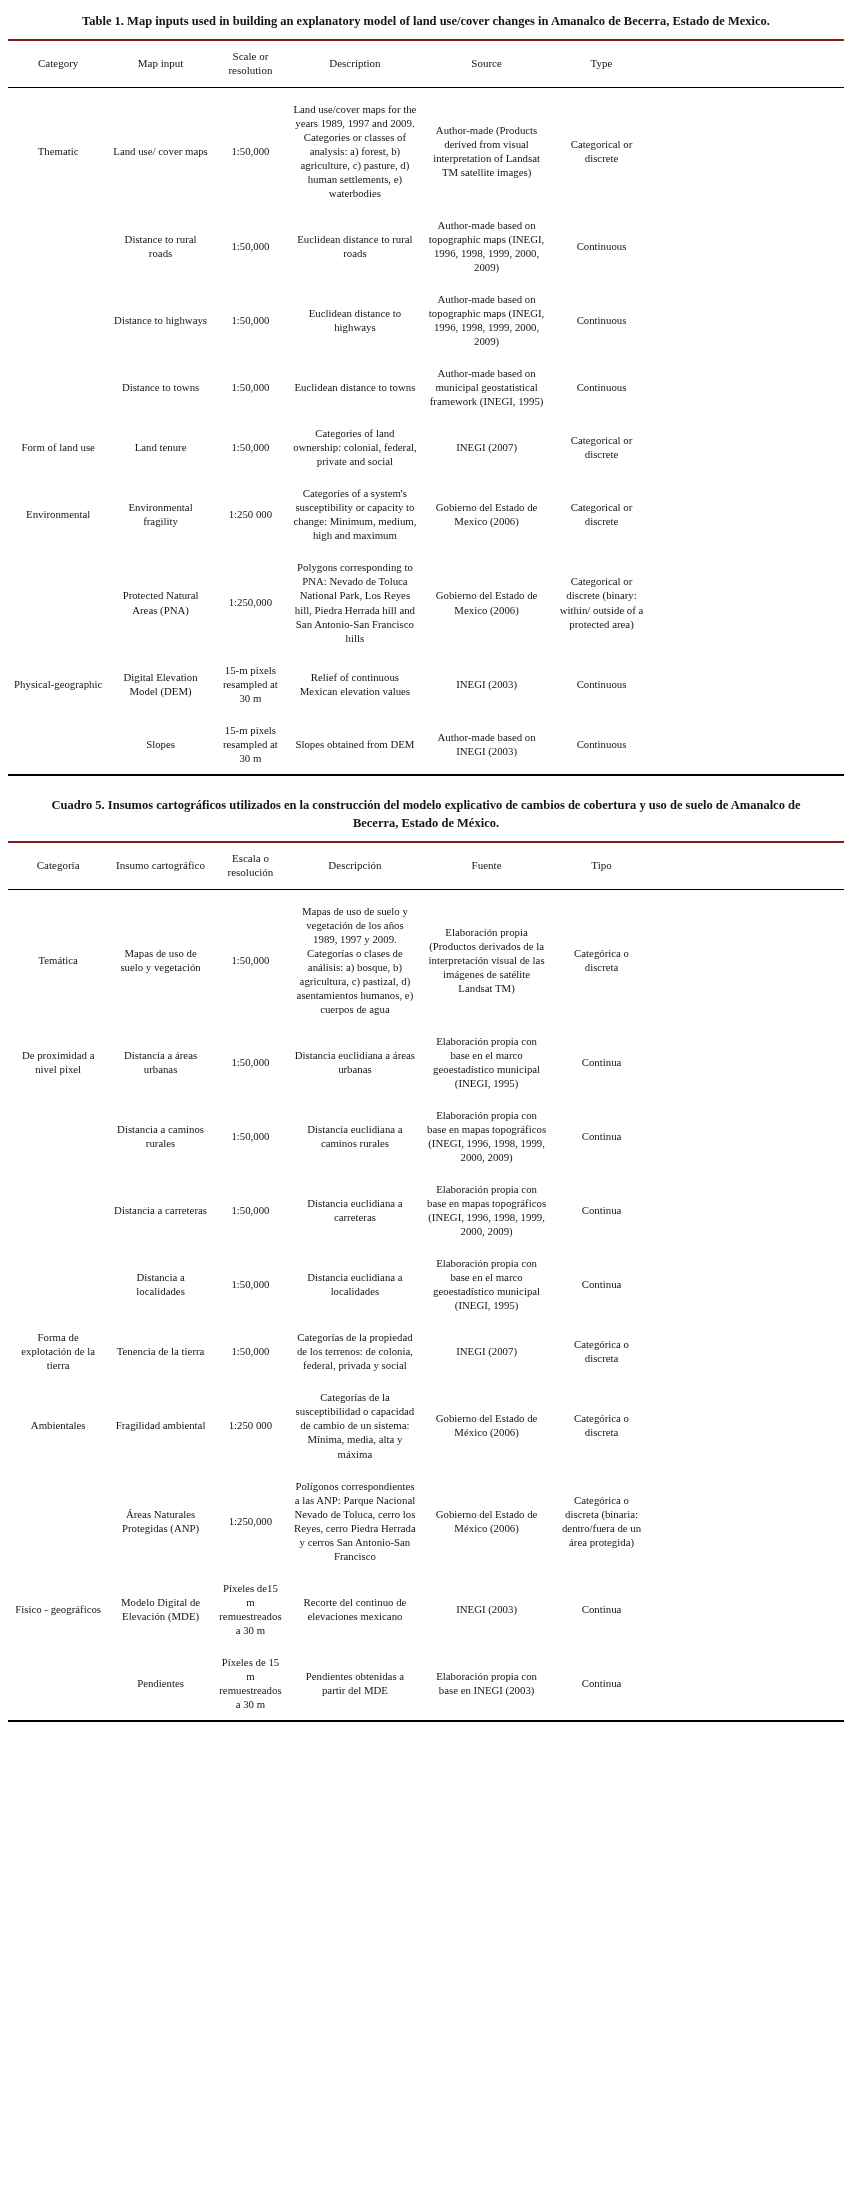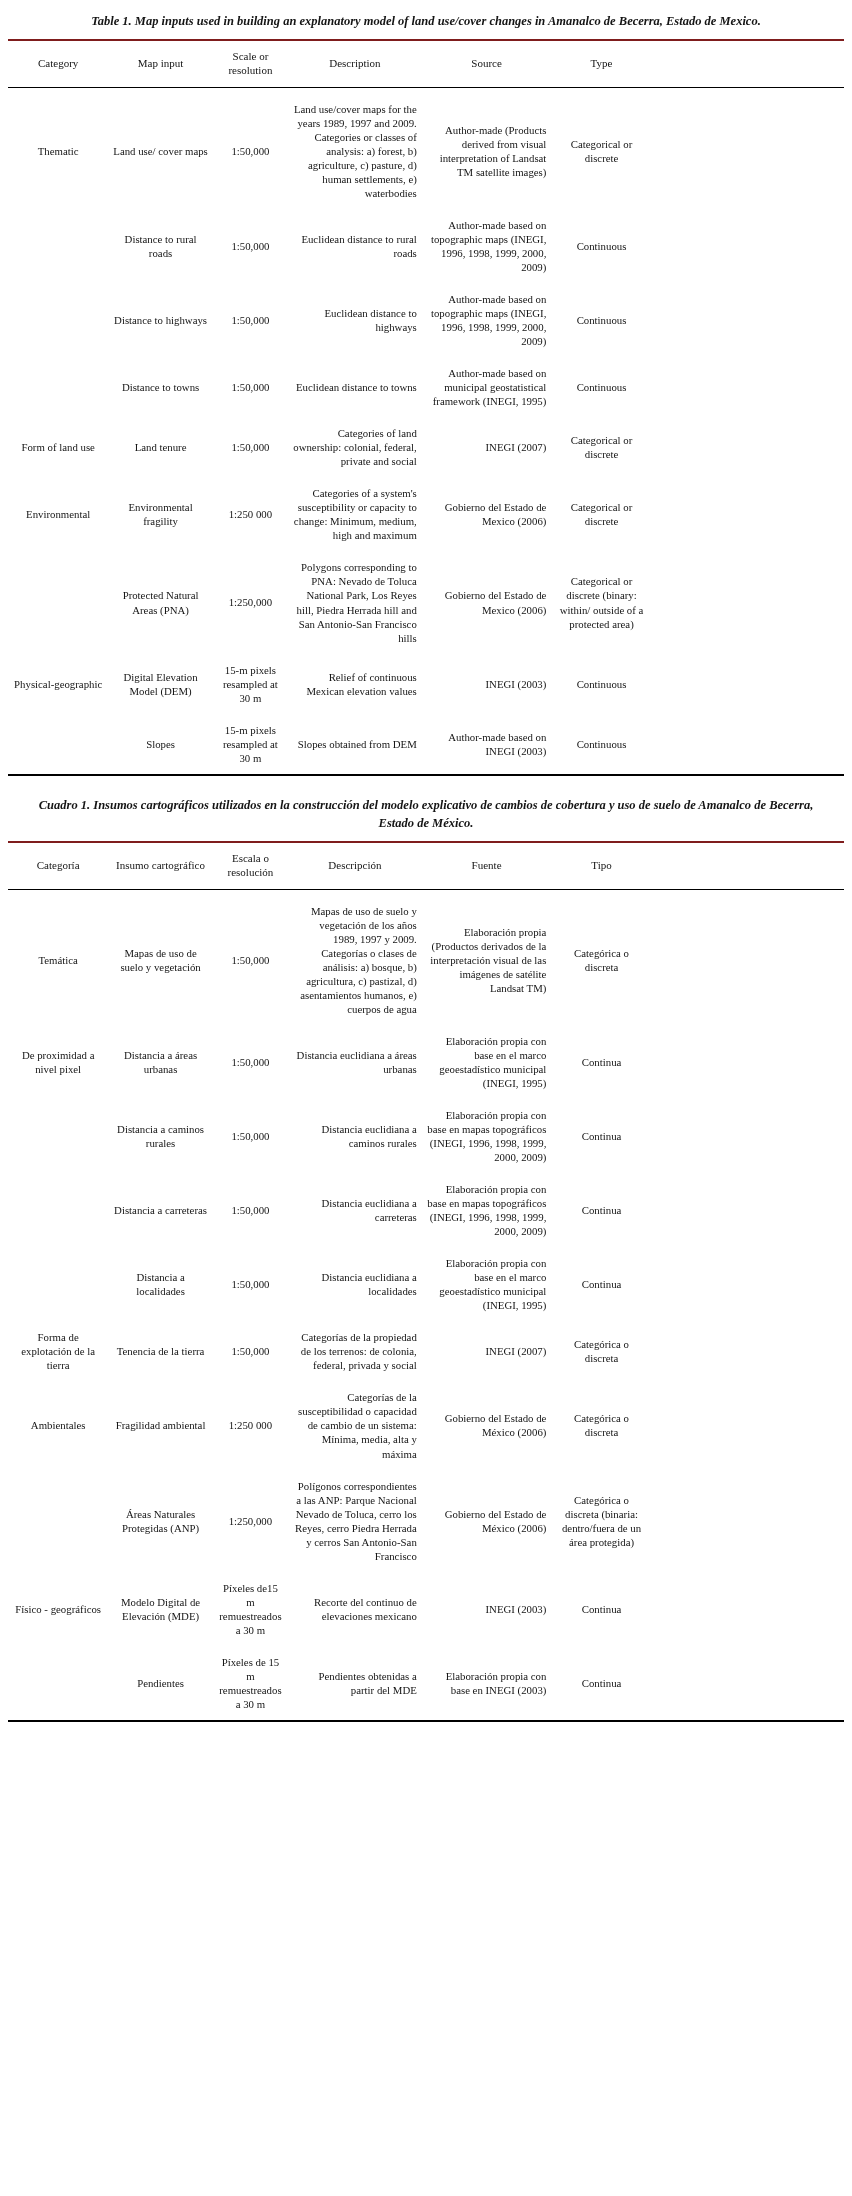--- a/index.html
+++ b/index.html
@@ -12,21 +12,20 @@
     -webkit-font-smoothing: antialiased;
   }
   .page { padding: 10px 8px 26px; }
   .table-section + .table-section { margin-top: 18px; }
   .table-title {
     font-weight: bold;
     font-size: 12.5px;
     line-height: 1.45;
     text-align: center;
     padding: 2px 30px 9px;
-    font-style: italic;
   }
   table.data-table {
     width: 100%;
     border-collapse: collapse;
     table-layout: fixed;
     border-top: 2px solid #7f1d1d;
     border-bottom: 2px solid #000;
   }
   .data-table th {
     border-bottom: 1px solid #000;
@@ -38,21 +37,21 @@
     vertical-align: middle;
   }
   .data-table td {
     font-size: 10.8px;
     line-height: 1.3;
     padding: 9px 5px;
     text-align: center;
     vertical-align: middle;
   }
   .data-table tbody tr:first-child td { padding-top: 14px; }
-  .data-table td.col-desc, .data-table td.col-source { text-align: right; margin-left: 32px; }
+  .data-table td.col-desc, .data-table td.col-source { text-align: center; margin-left: 32px; }
   .col-category { width: 12%; }
   .col-input    { width: 12.5%; }
   .col-scale    { width: 9%; }
   .col-desc     { width: 16%; }
   .col-source   { width: 15.5%; }
   .col-type     { width: 12%; }
   .col-spacer   { width: 23%; }
 </style>
 </head>
 <body>
@@ -153,21 +152,21 @@
             <td class="col-desc">Slopes obtained from DEM</td>
             <td class="col-source">Author-made based on INEGI (2003)</td>
             <td class="col-type">Continuous</td>
             <td class="col-spacer"></td>
           </tr>
         </tbody>
       </table>
   </section>
 
   <section class="table-section">
-    <p class="table-title">Cuadro 1. Insumos cartográficos utilizados en la construcción del modelo explicativo de cambios de cobertura y uso de suelo de Amanalco de Becerra, Estado de México.</p>
+    <p class="table-title">Cuadro 5. Insumos cartográficos utilizados en la construcción del modelo explicativo de cambios de cobertura y uso de suelo de Amanalco de Becerra, Estado de México.</p>
     <table class="data-table">
         <thead>
           <tr>
             <th class="col-category">Categoría</th>
             <th class="col-input">Insumo cartográfico</th>
             <th class="col-scale">Escala o resolución</th>
             <th class="col-desc">Descripción</th>
             <th class="col-source">Fuente</th>
             <th class="col-type">Tipo</th>
             <th class="col-spacer"></th>

